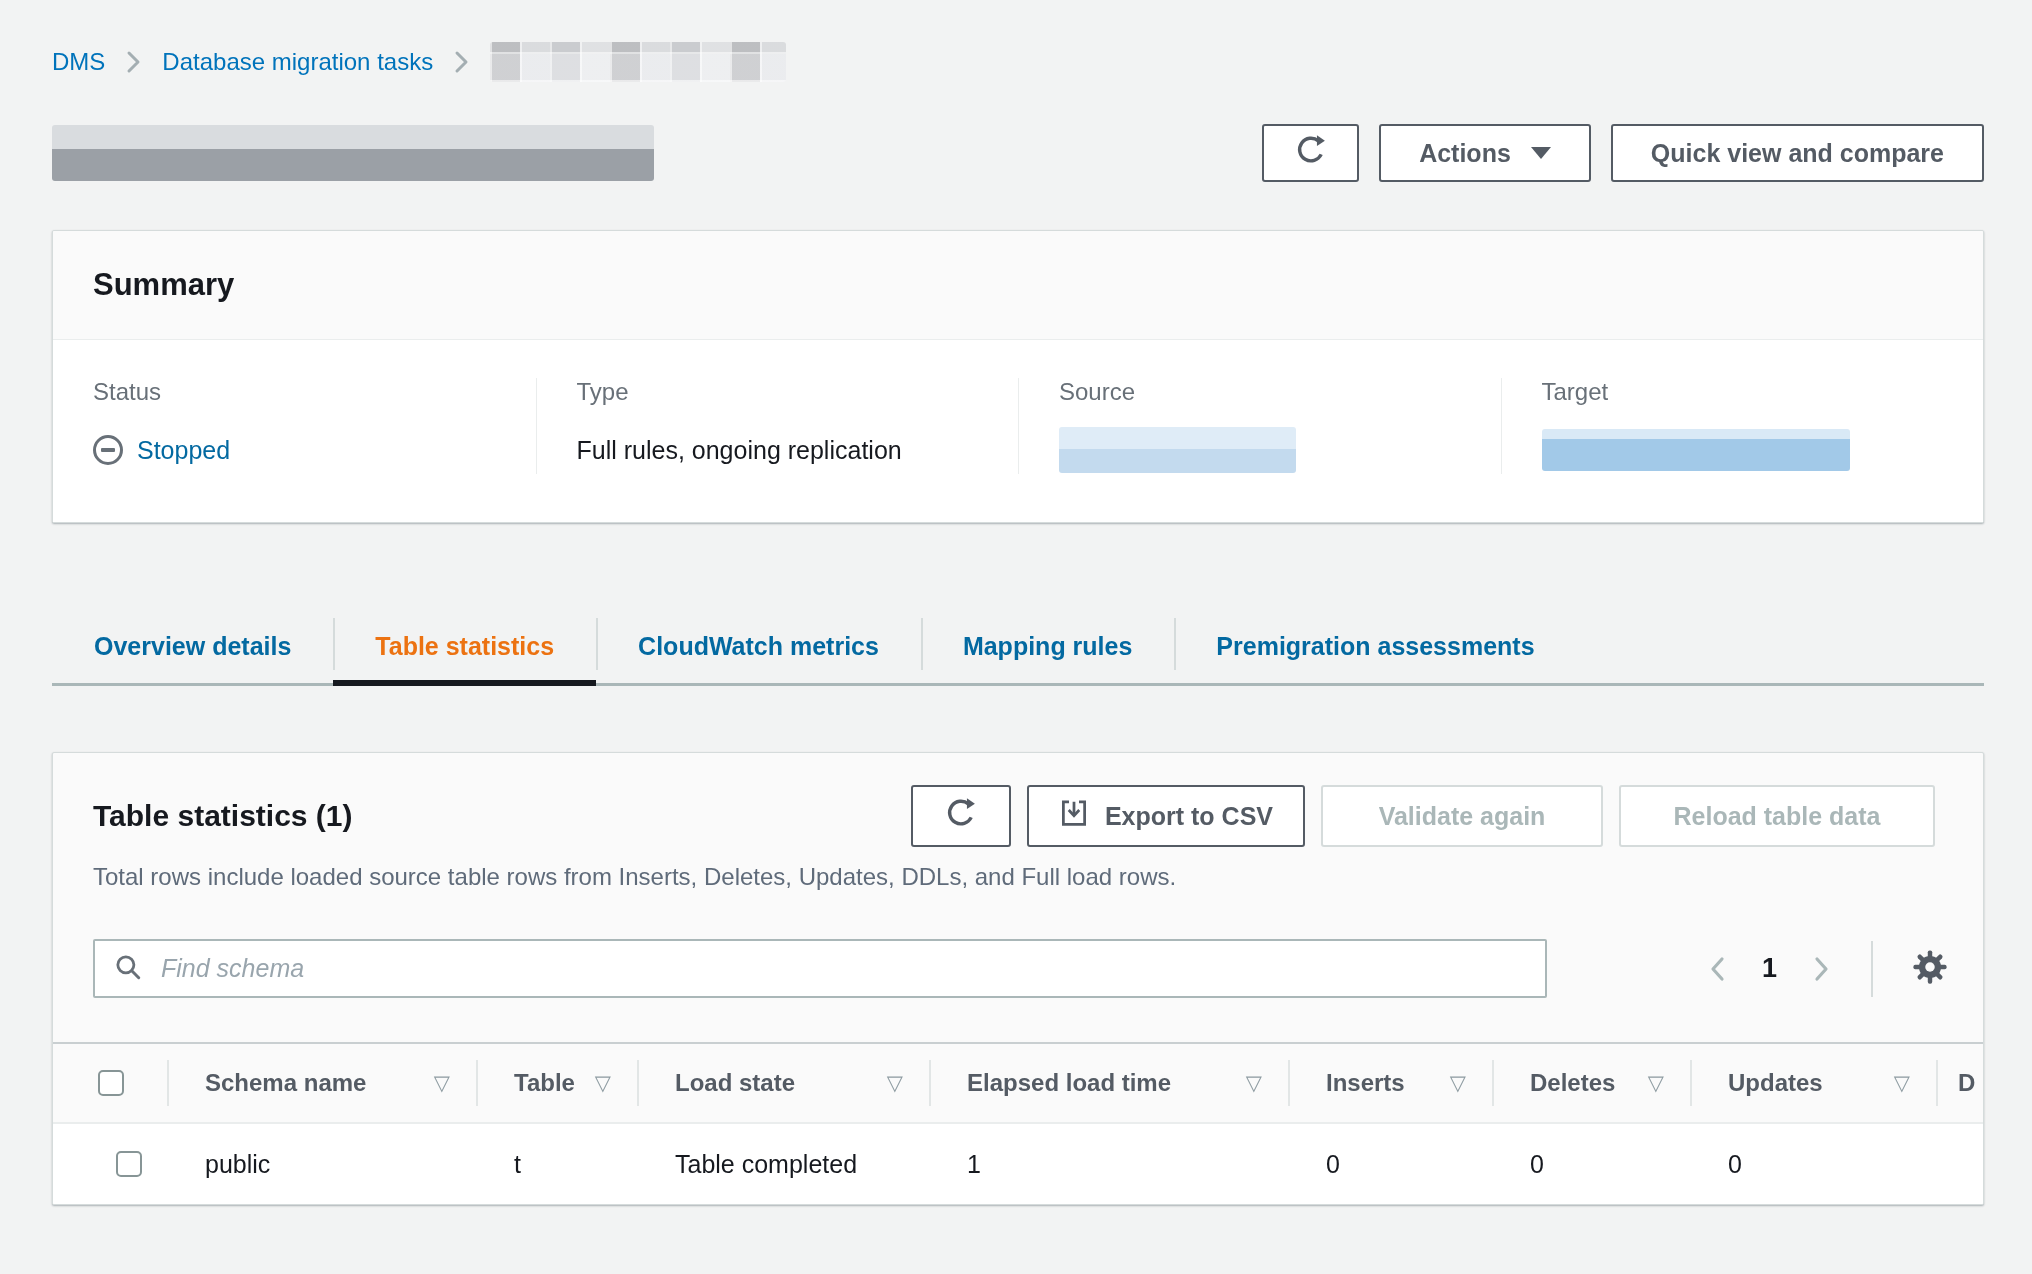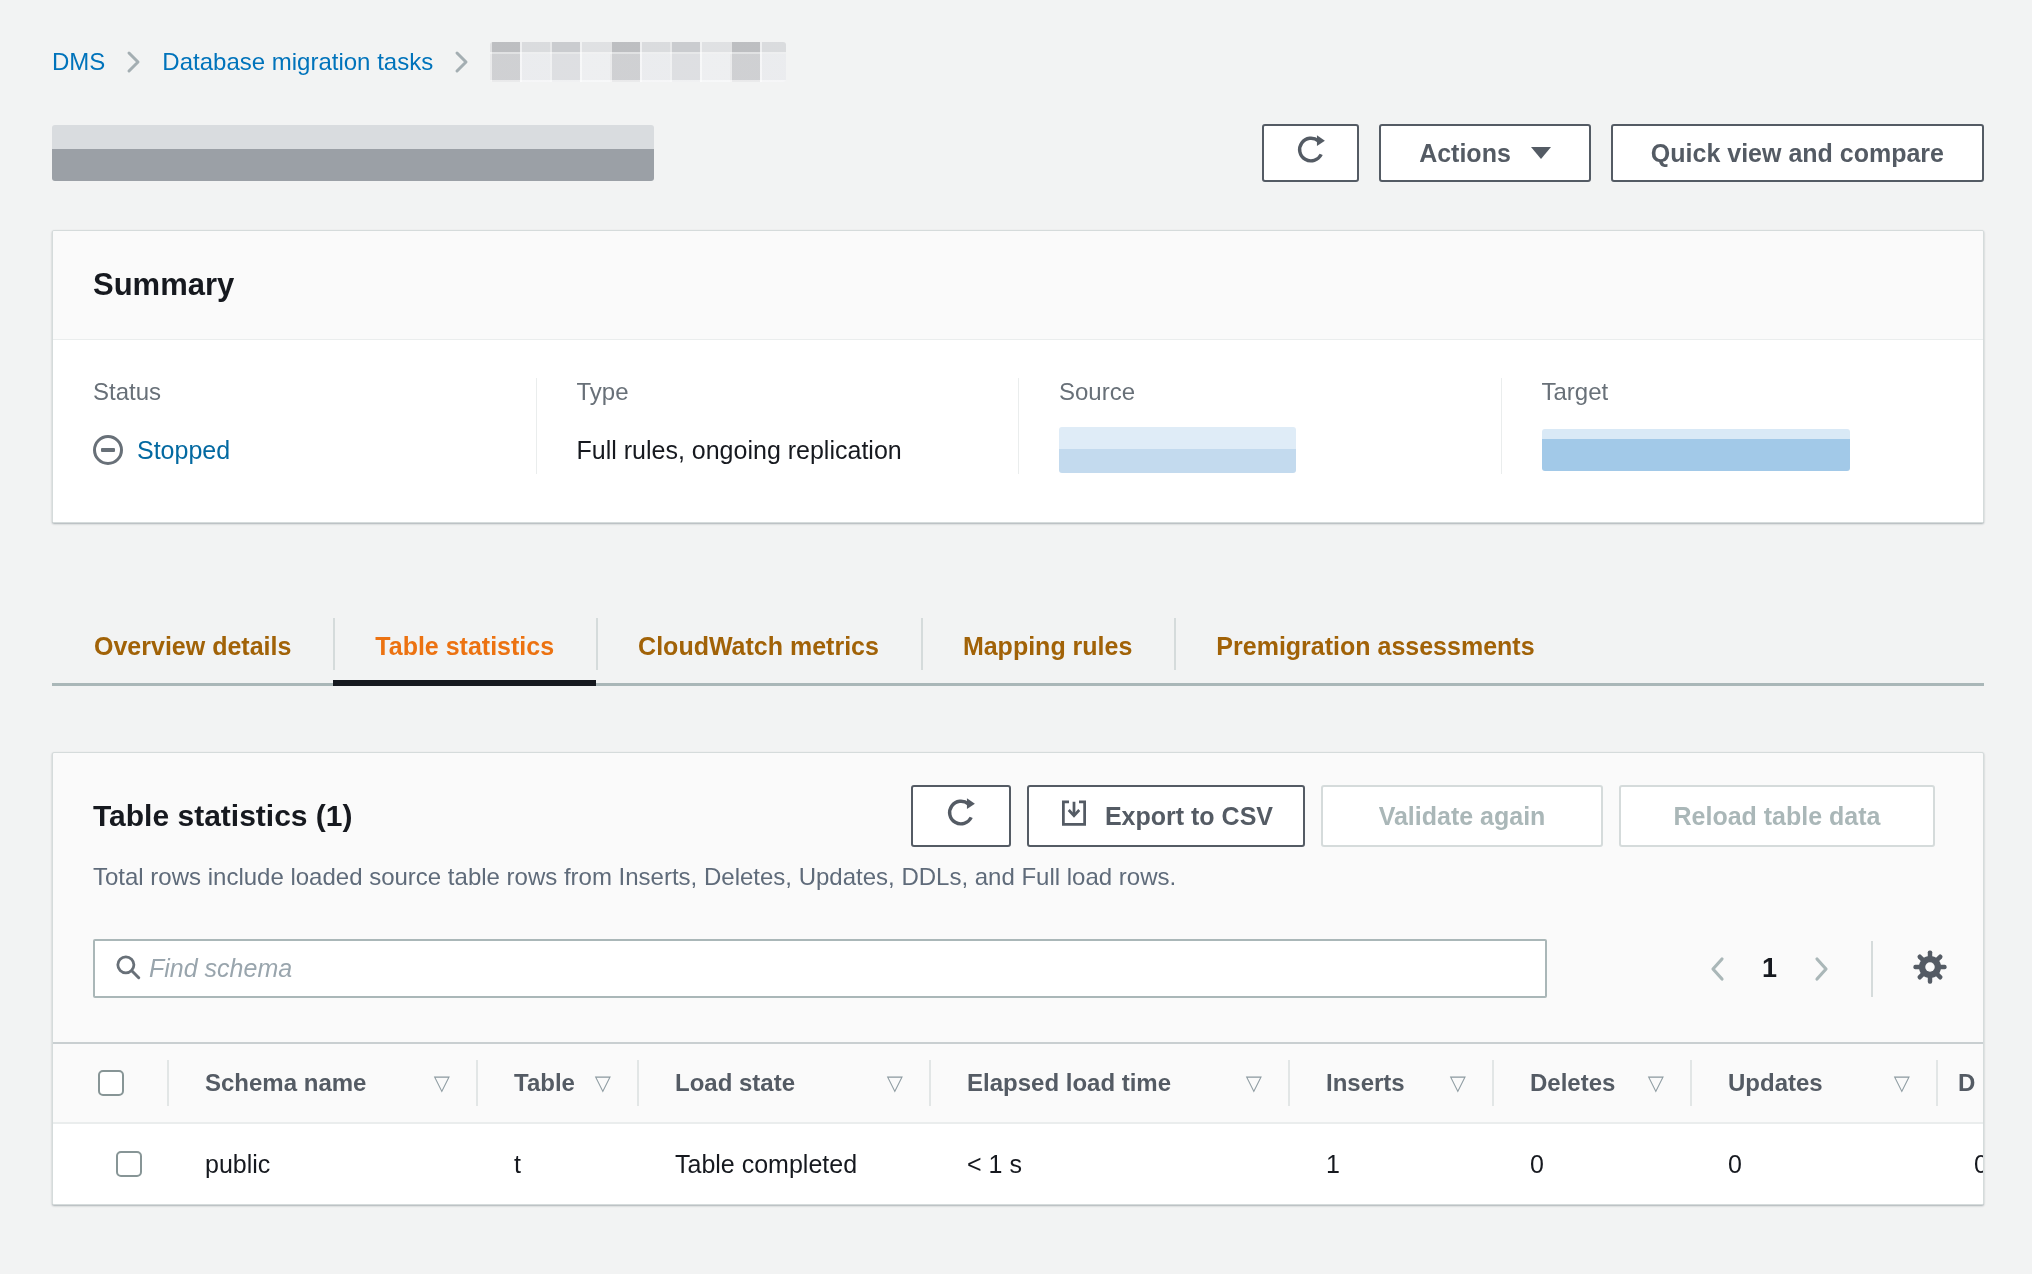--- a/index.html
+++ b/index.html
@@ -78,42 +78,42 @@
     background-color: #c3daee;
     background-image: linear-gradient(180deg, #dfecf7 0 48%, rgba(0,0,0,0) 48%); }
   .redact-target { width: 308px; height: 42px; border-radius: 3px;
     background-color: #a2c9e8;
     background-image: linear-gradient(180deg, #d9e9f6 0 24%, rgba(0,0,0,0) 24%); }
 
   
   .tabs { margin-top: 86px; display: flex; border-bottom: 3px solid #aab7b8; }
   .tab {
     position: relative; padding: 0 42px; line-height: 74px;
-    font-size: 25px; font-weight: bold; color: #a16207; cursor: pointer; white-space: nowrap;
+    font-size: 25px; font-weight: bold; color: #0369a1; cursor: pointer; white-space: nowrap;
   }
   .tab + .tab::before {
     content: ""; position: absolute; left: 0; top: 9px; bottom: 13px; width: 2px; background: #d5dbdb;
   }
   .tab.active { color: #ec7211; }
   .tab.active::after {
     content: ""; position: absolute; left: 0; right: 0; bottom: -3px; height: 6px; background: #16191f;
   }
 
   
   .stats-card { margin-top: 66px; background: #fafafa; overflow: hidden; }
   .stats-head { display: flex; justify-content: space-between; align-items: center; padding: 32px 48px 0 40px; }
   .stats-title { font-size: 30px; font-weight: bold; color: #16191f; }
   .stats-buttons { display: flex; gap: 16px; }
   .btn-withicon { gap: 16px; padding: 0 30px; }
   .stats-desc { padding: 16px 40px 0; font-size: 24px; color: #5f6b7a; }
 
   .filter-row { display: flex; align-items: center; padding: 48px 34px 0 40px; }
   .search-box {
     flex: 0 0 1454px; height: 59px; border: 2px solid #aab7b8; border-radius: 2px;
-    background: #fff; display: flex; align-items: center; padding: 0 18px; gap: 6px;
+    background: #fff; display: flex; align-items: center; padding: 0 18px; gap: 18px;
   }
   .search-box input {
     border: none; outline: none; flex: 1; background: transparent;
     font-size: 25px; font-family: inherit; color: #16191f;
   }
   .search-box input::placeholder { font-style: italic; color: #99a5ad; opacity: 1; }
   .pager { margin-left: auto; display: flex; align-items: center; gap: 34px; }
   .pager-btn { background: none; border: none; cursor: pointer; display: inline-flex; padding: 0; }
   .pager-num { font-size: 27px; font-weight: bold; color: #16191f; }
   .pager-divider { width: 2px; height: 56px; background: #d5dbdb; margin: 0 4px; }
@@ -333,21 +333,20 @@
         </div>
       </div>
 
       <div class="trow">
         <div class="td td-check">
           <span class="checkbox"></span>
         </div>
         <div class="td">public</div>
         <div class="td">t</div>
         <div class="td">Table completed</div>
-        <div class="td">&lt; 1 s</div>
         <div class="td">1</div>
         <div class="td">0</div>
         <div class="td">0</div>
         <div class="td td-ddl">0</div>
       </div>
     </div>
   </section>
 
 </div>
 

